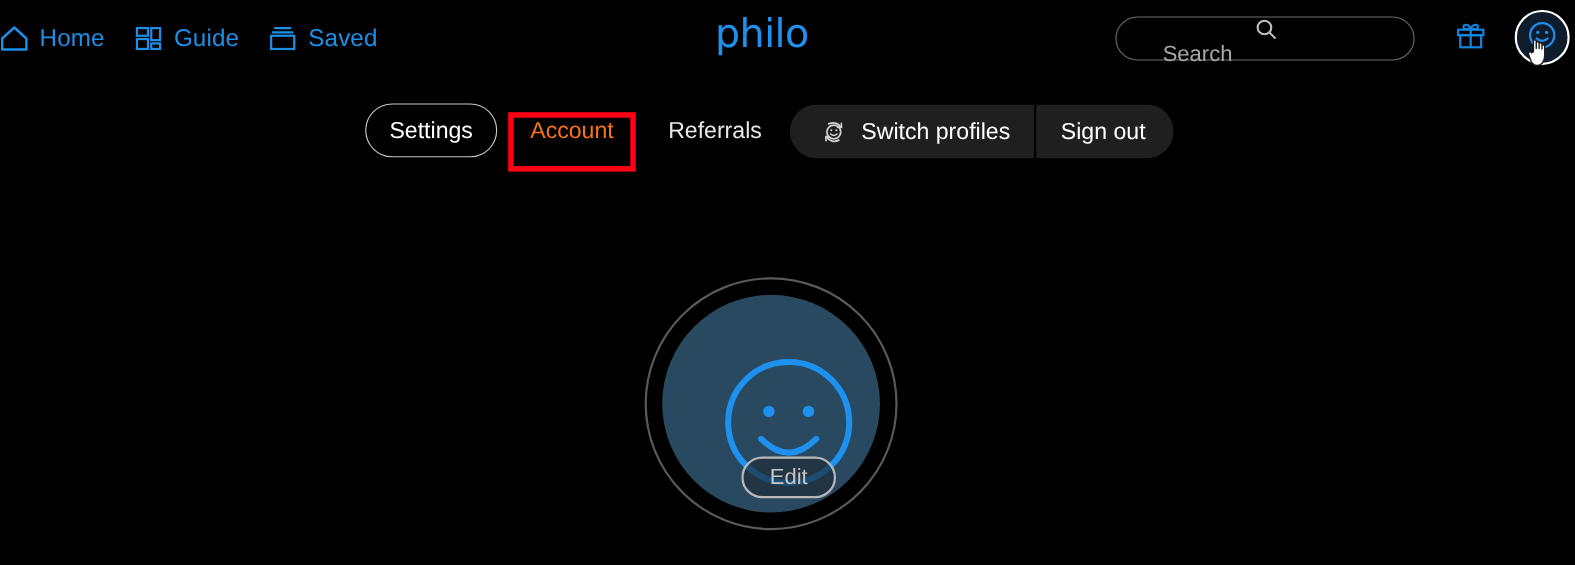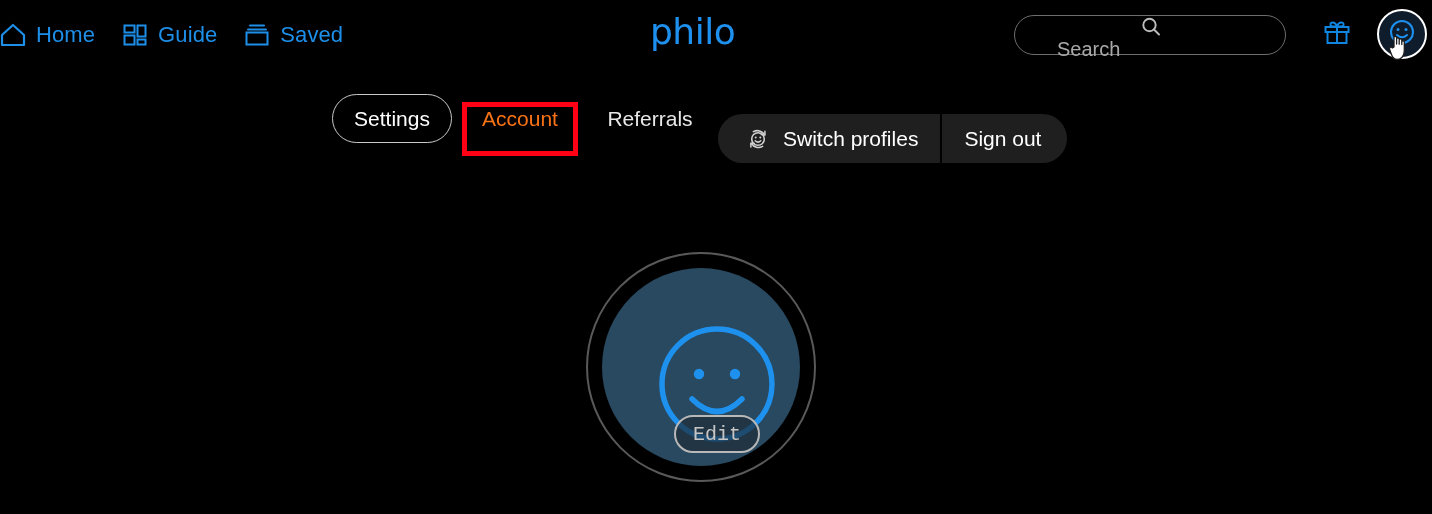--- a/index.html
+++ b/index.html
@@ -215,21 +215,20 @@
   }
   .pill-group {
     position: absolute;
     left: 718px;
     top: 3px;
     height: 49px;
     display: flex;
     align-items: stretch;
     border-radius: 26px;
     overflow: hidden;
-    margin-top: 19px;
   }
   .pill-switch {
     background: #1f1f1f;
     display: flex;
     align-items: center;
     gap: 11px;
     padding: 0 22px 0 26px;
     color: #ffffff;
     font-size: 21px;
     cursor: pointer;
@@ -270,21 +269,20 @@
   .profile-circle {
     position: absolute;
     left: 16px; top: 16px;
     width: 198px; height: 198px;
     border-radius: 50%;
     background: #28495f;
     display: flex;
     align-items: center;
     justify-content: center;
     cursor: pointer;
-    font-family: Liberation Mono, monospace;
   }
   .profile-face {
     position: absolute;
     left: 54px;
     top: 55px;
     width: 122px;
     height: 122px;
   }
   .edit-btn {
     position: absolute;

